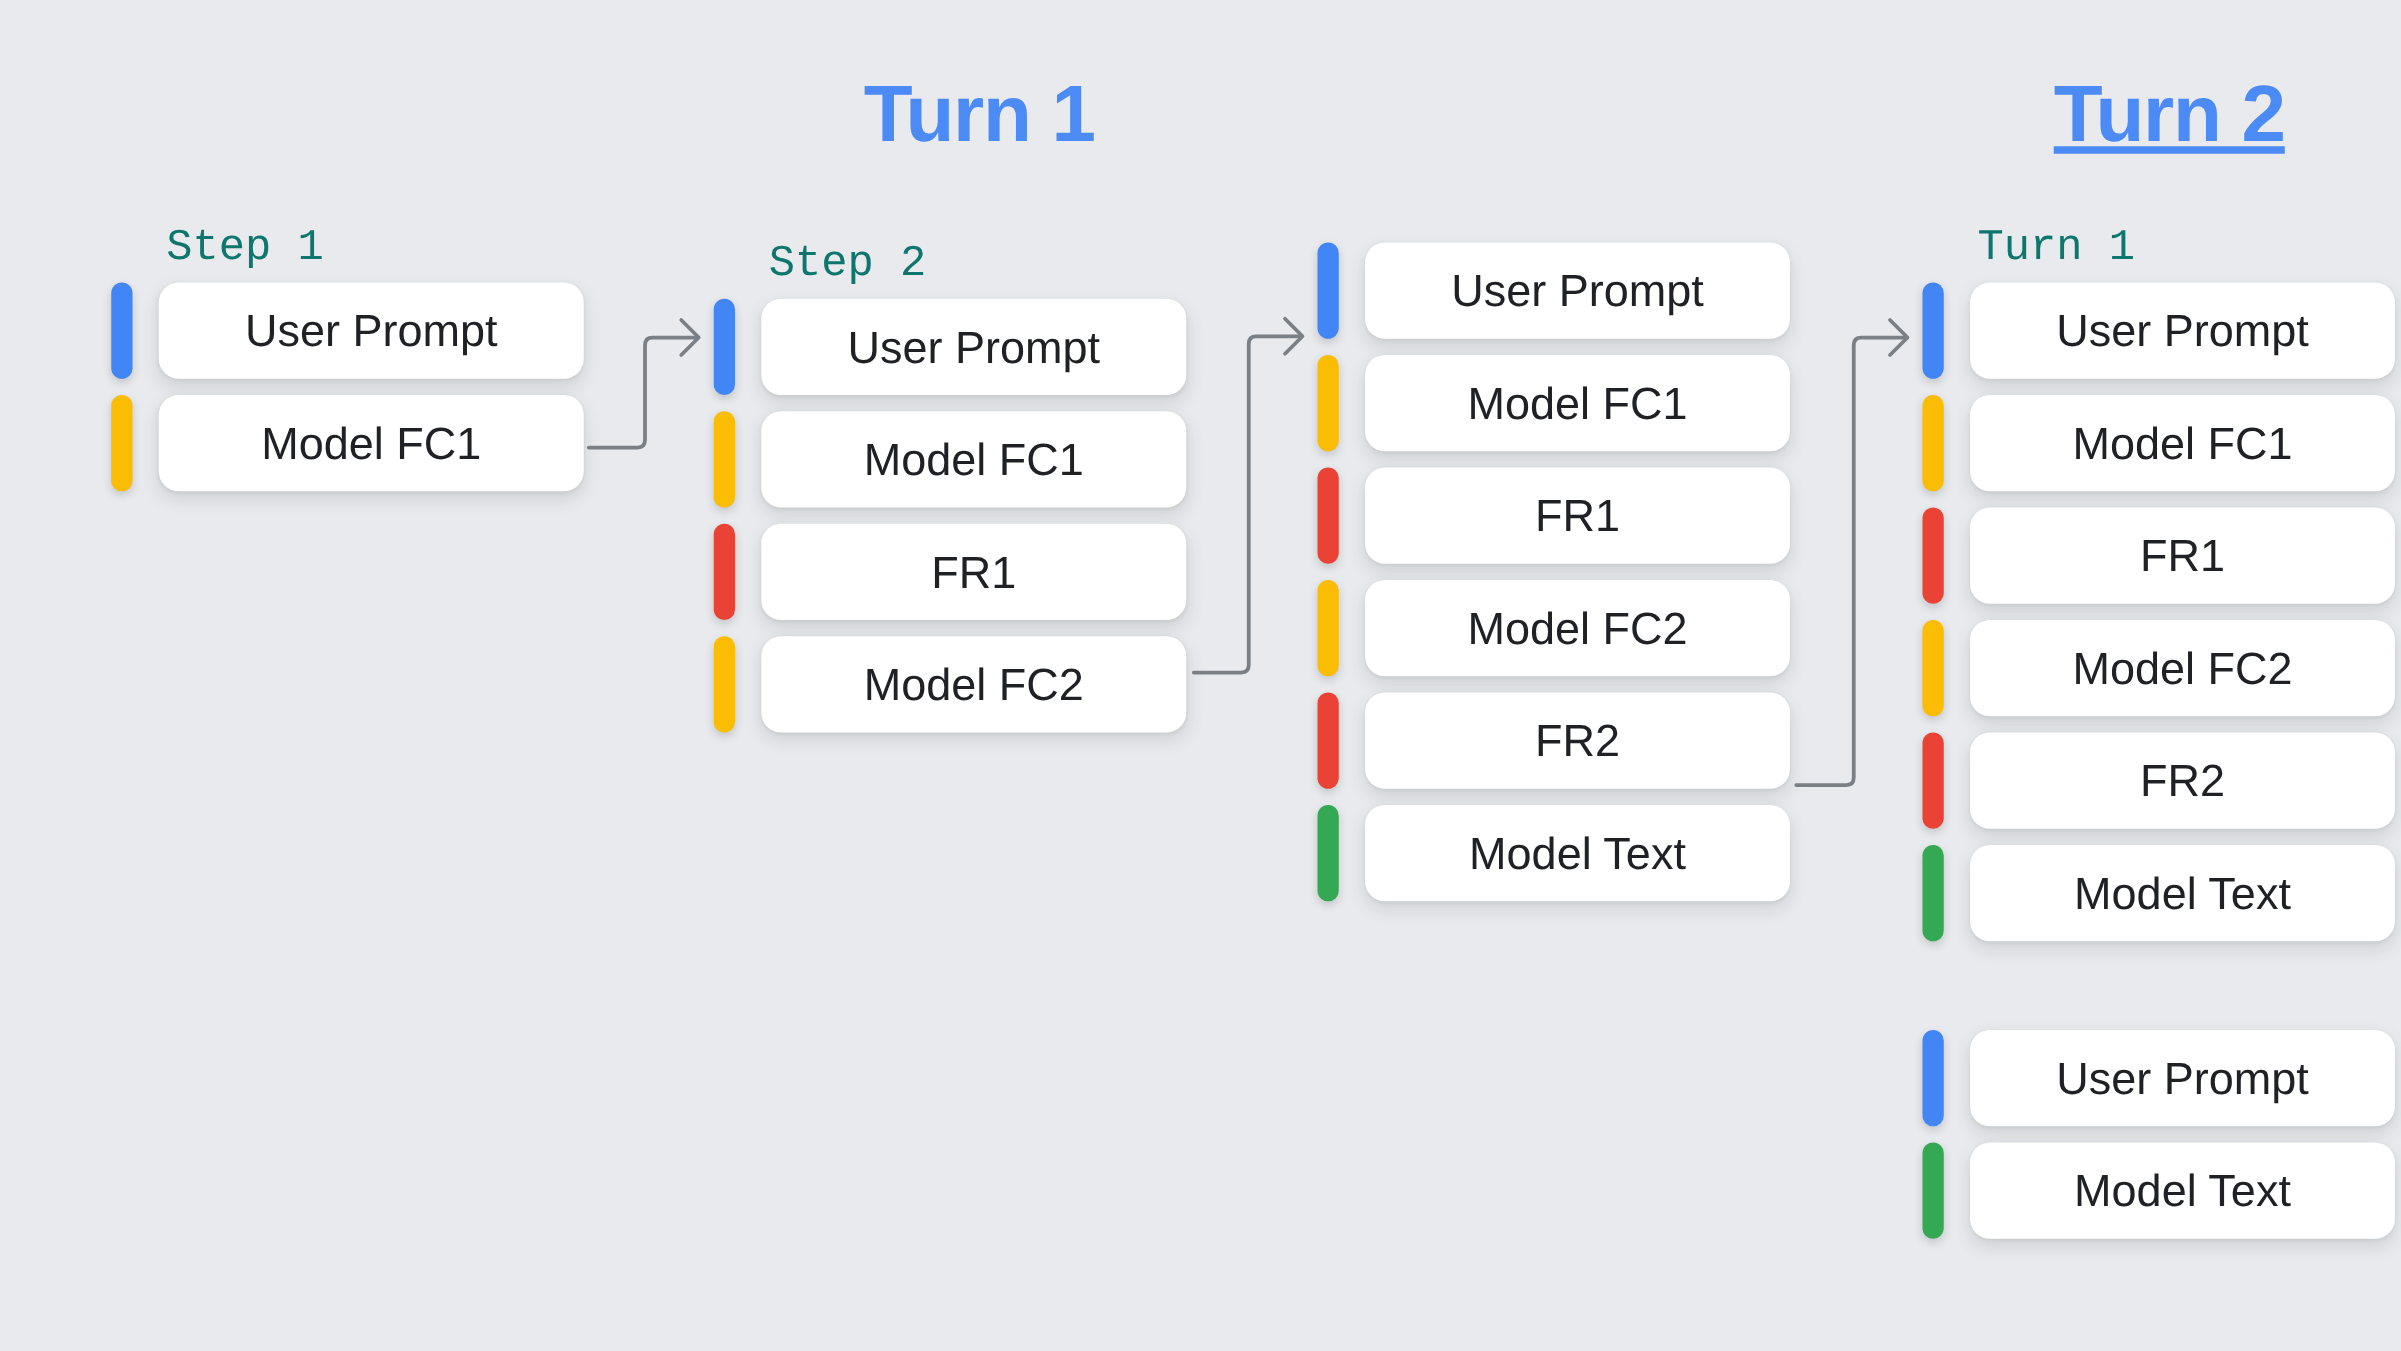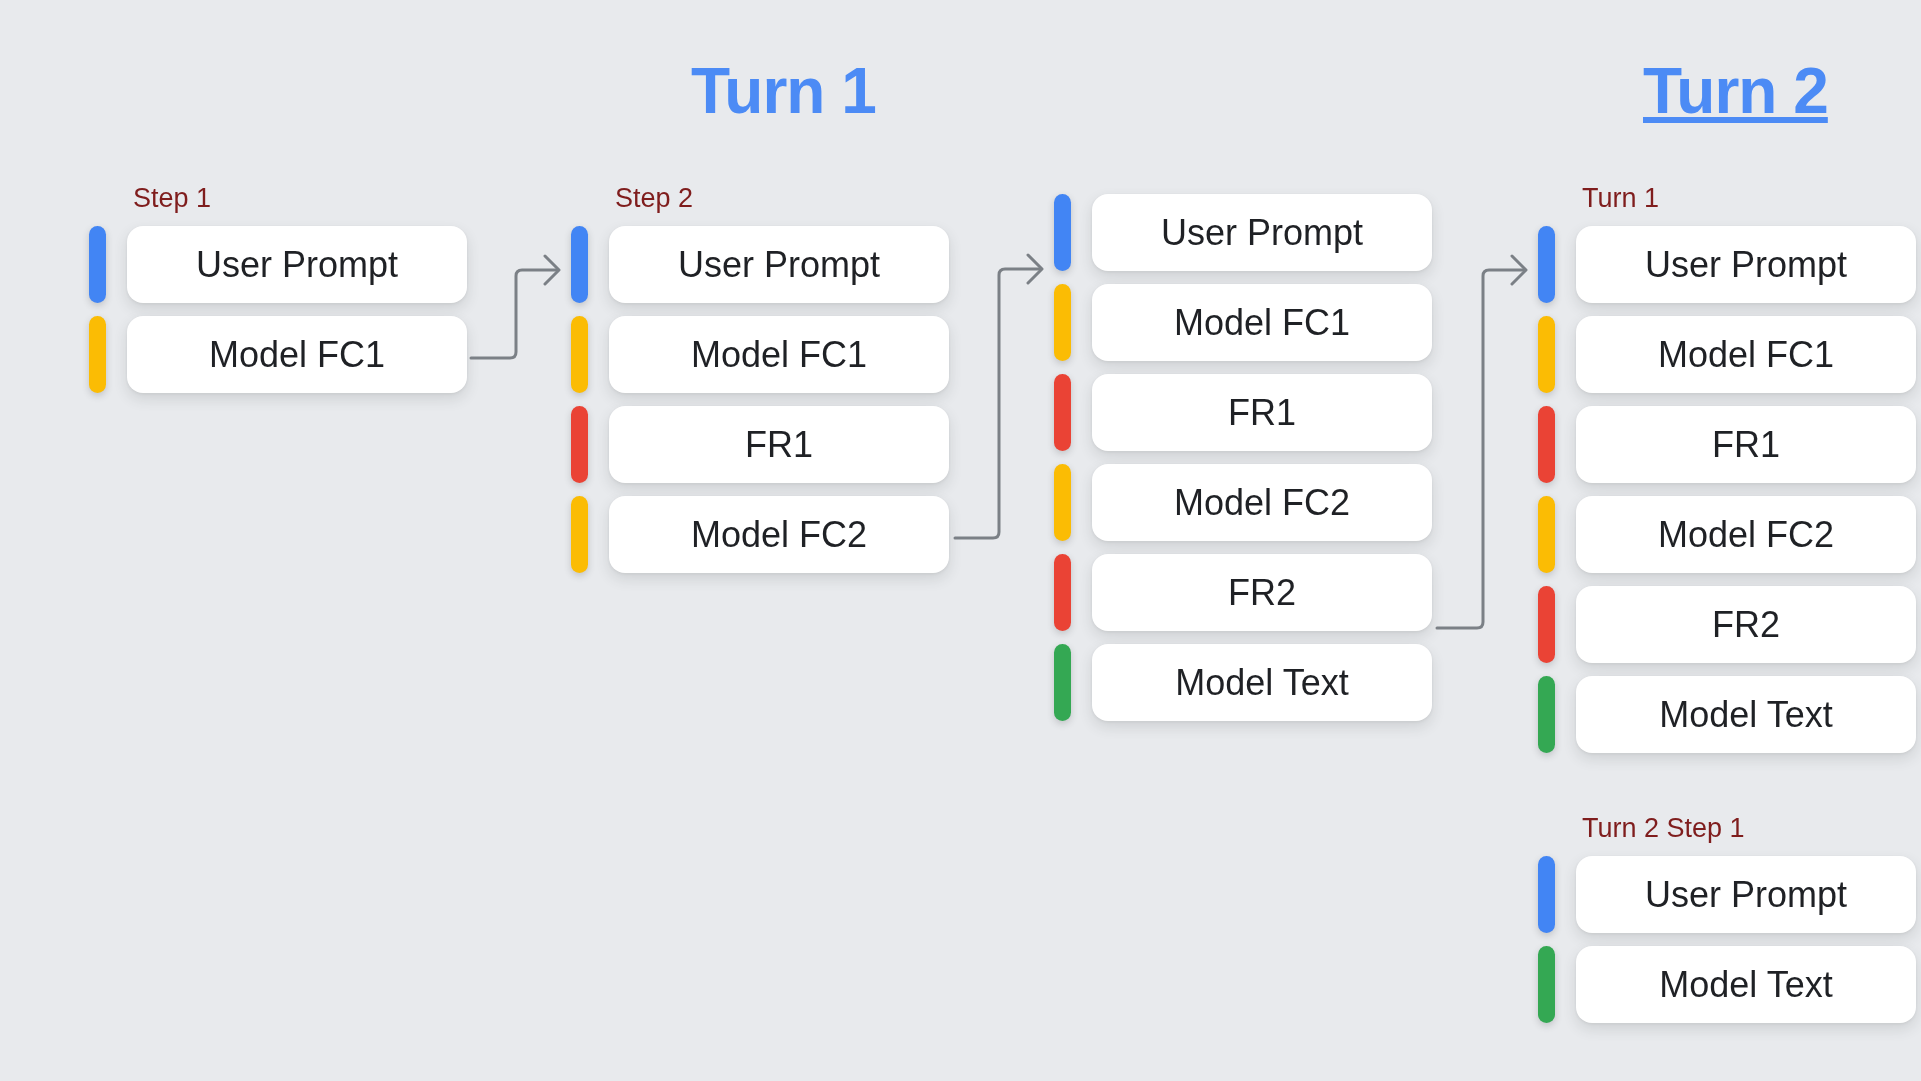--- a/index.html
+++ b/index.html
@@ -15,40 +15,40 @@
     position:absolute;top:56px;
     font-size:64px;font-weight:700;letter-spacing:-1px;
     color:#4c8bf5;line-height:1.1;white-space:nowrap;
   }
   #turn1-header{left:650px;}
   #turn2-header{left:1602px;text-decoration:underline;}
 
   .column{position:absolute;width:378px;}
   .col-label{
     margin-left:44px;
-    font-size:27px;color:#7f1d1d;line-height:32px;height:32px;
+    font-size:35px;color:#0f766e;line-height:32px;height:32px;font-family:Liberation Mono, monospace;
   }
   .rows{display:flex;flex-direction:column;gap:13px;margin-top:12px;}
   .row{display:flex;height:77px;}
   .bar{
     width:17px;height:77px;border-radius:9px;flex:none;
     margin-right:21px;
     box-shadow:0 3px 7px rgba(60,64,67,.22);
     background:#ccc;
   }
   .card{
     flex:1;height:77px;
     background:#ffffff;border-radius:16px;
     box-shadow:0 6px 14px rgba(60,64,67,.14), 0 1px 3px rgba(60,64,67,.08);
     display:flex;align-items:center;justify-content:center;
     font-size:36px;color:#1f2125;white-space:nowrap;
   }
 
   #col-step1{left:48px;top:182px;}
-  #col-step2{left:530px;top:182px;}
+  #col-step2{left:530px;top:195px;}
   #col-step3{left:1013px;top:182px;}
   #col-turn1{left:1497px;top:182px;}
   #col-turn2-step1{left:1497px;top:812px;}
 
   #connectors{position:absolute;left:0;top:0;pointer-events:none;}
 </style>
 </head>
 <body>
 
 <div id="canvas">
@@ -145,21 +145,20 @@
         <div class="card">FR2</div>
       </div>
       <div class="row">
         <span class="bar" style="background: rgb(52, 168, 83);"></span>
         <div class="card">Model Text</div>
       </div>
     </div>
   </div>
 
   <div class="column" id="col-turn2-step1">
-    <div class="col-label">Turn 2 Step 1</div>
     <div class="rows">
       <div class="row">
         <span class="bar" style="background: rgb(66, 133, 244);"></span>
         <div class="card">User Prompt</div>
       </div>
       <div class="row">
         <span class="bar" style="background: rgb(52, 168, 83);"></span>
         <div class="card">Model Text</div>
       </div>
     </div>

